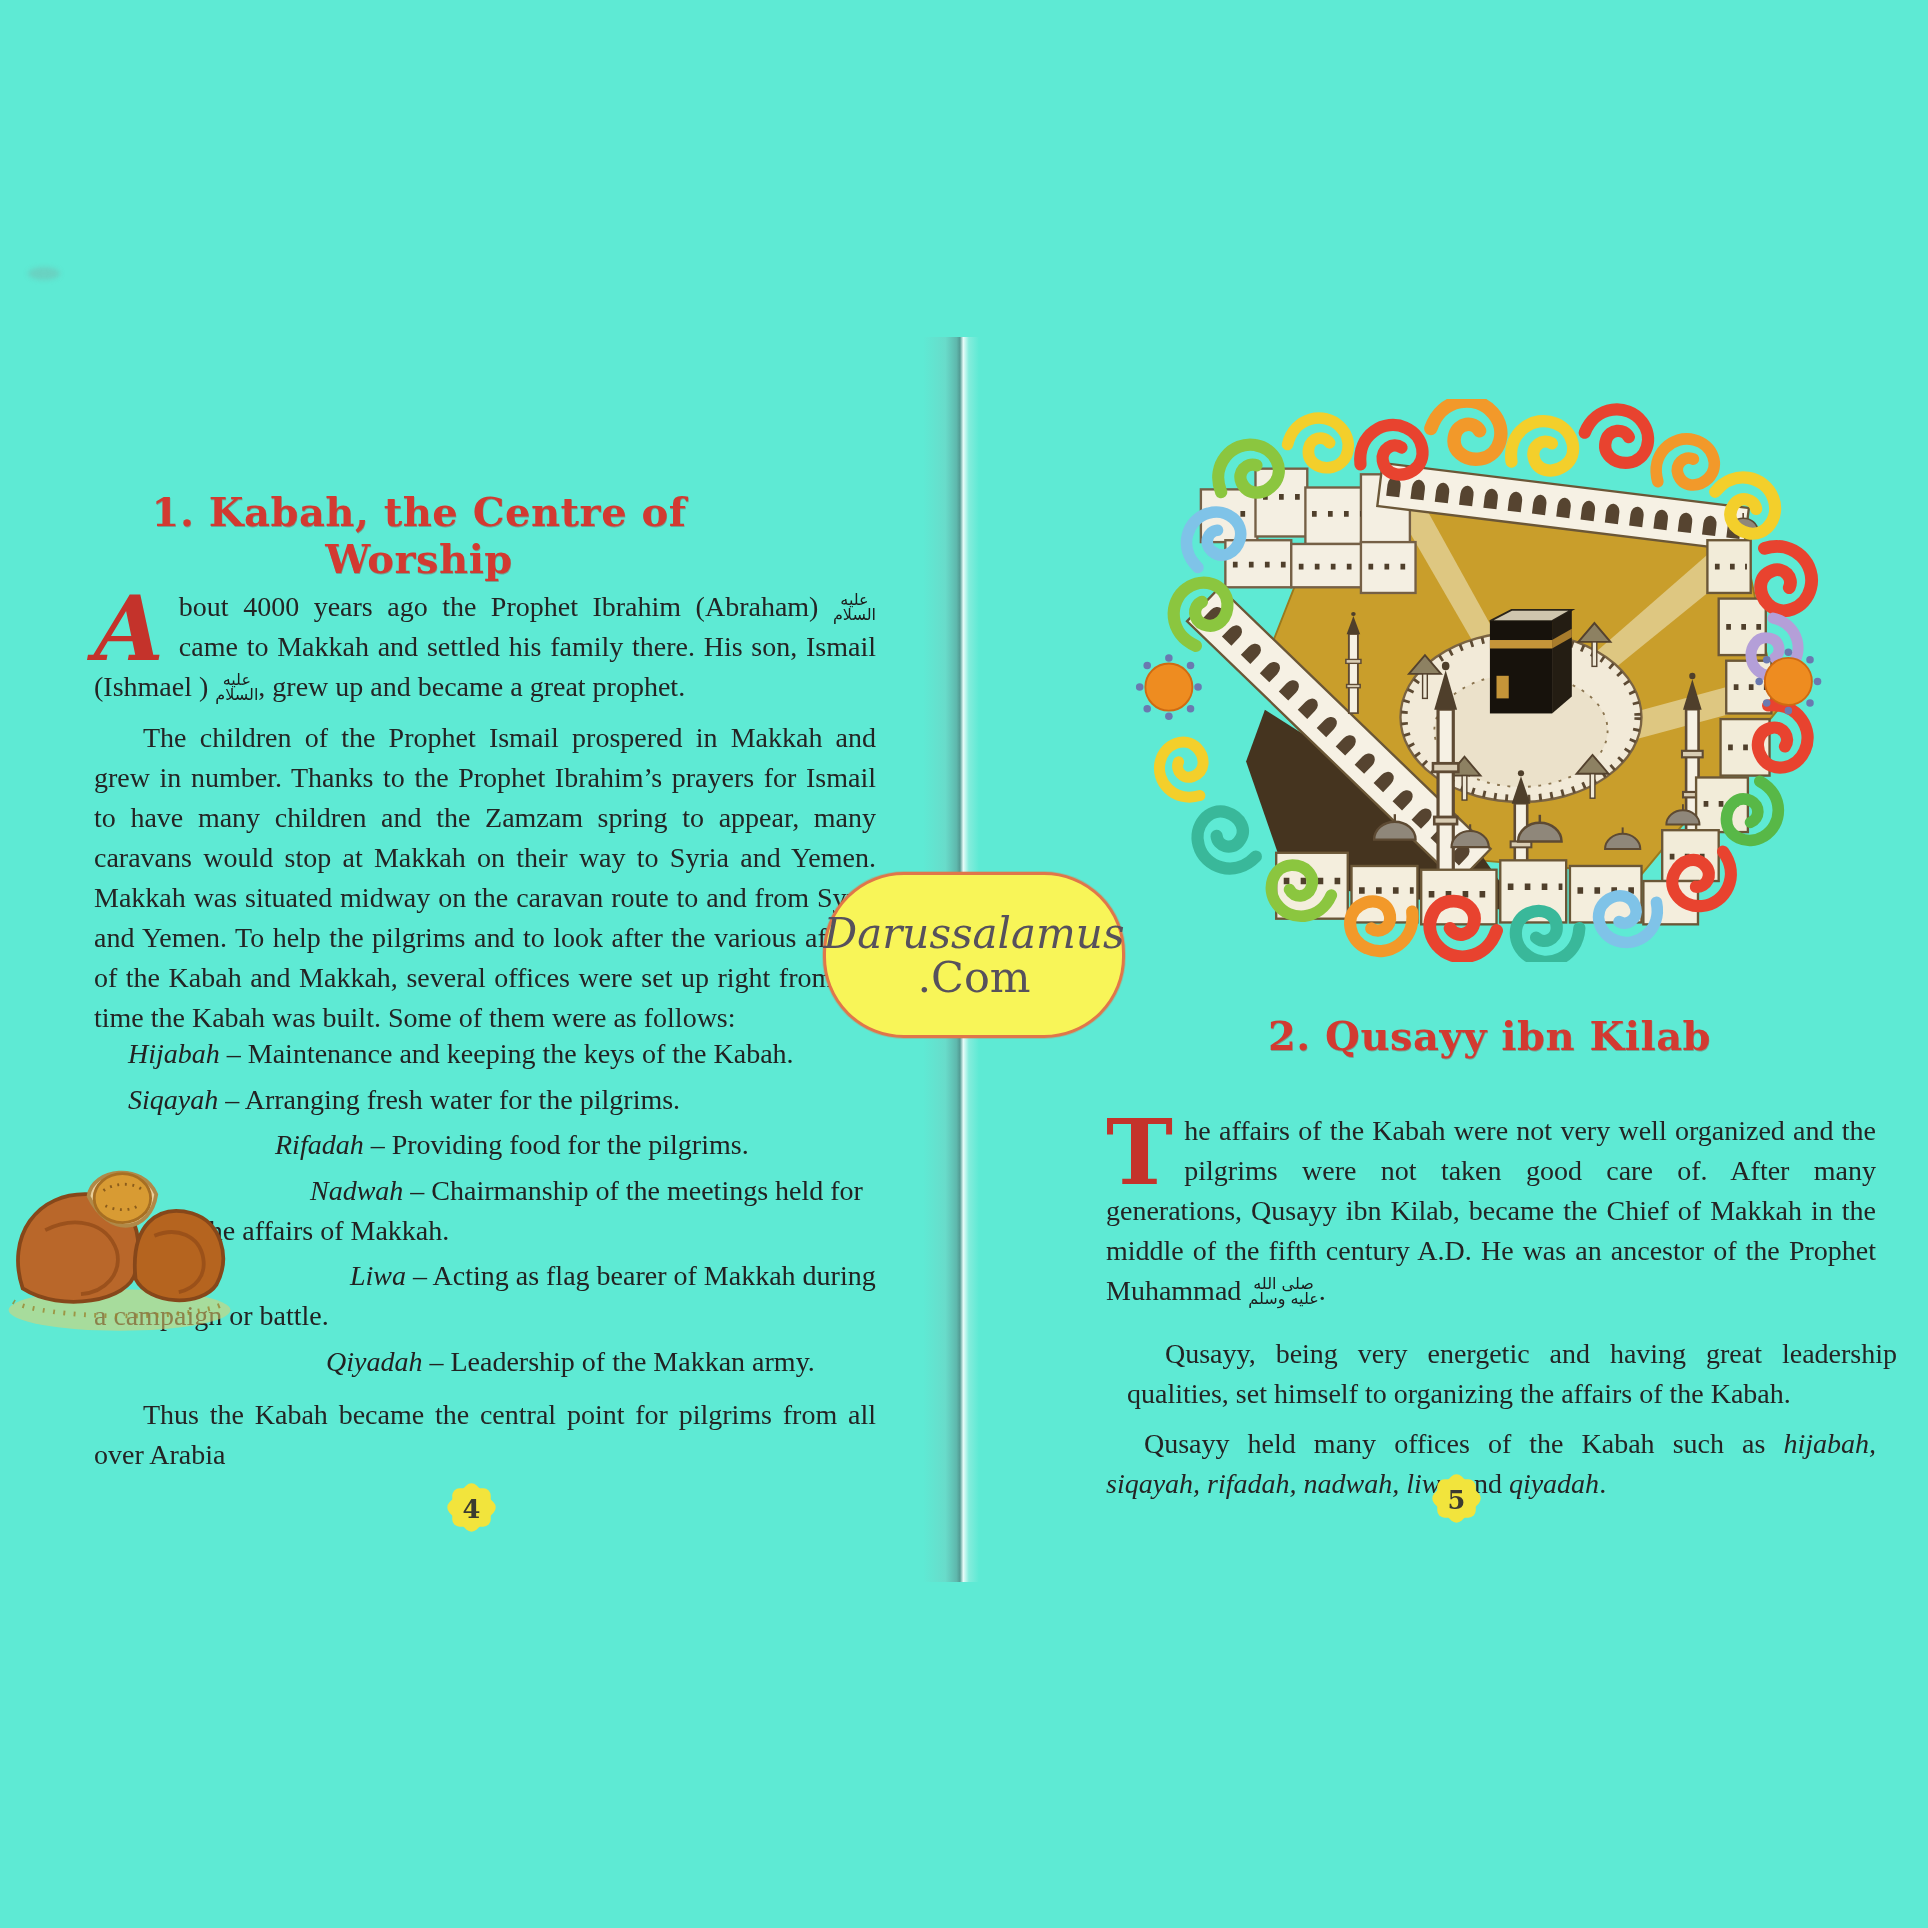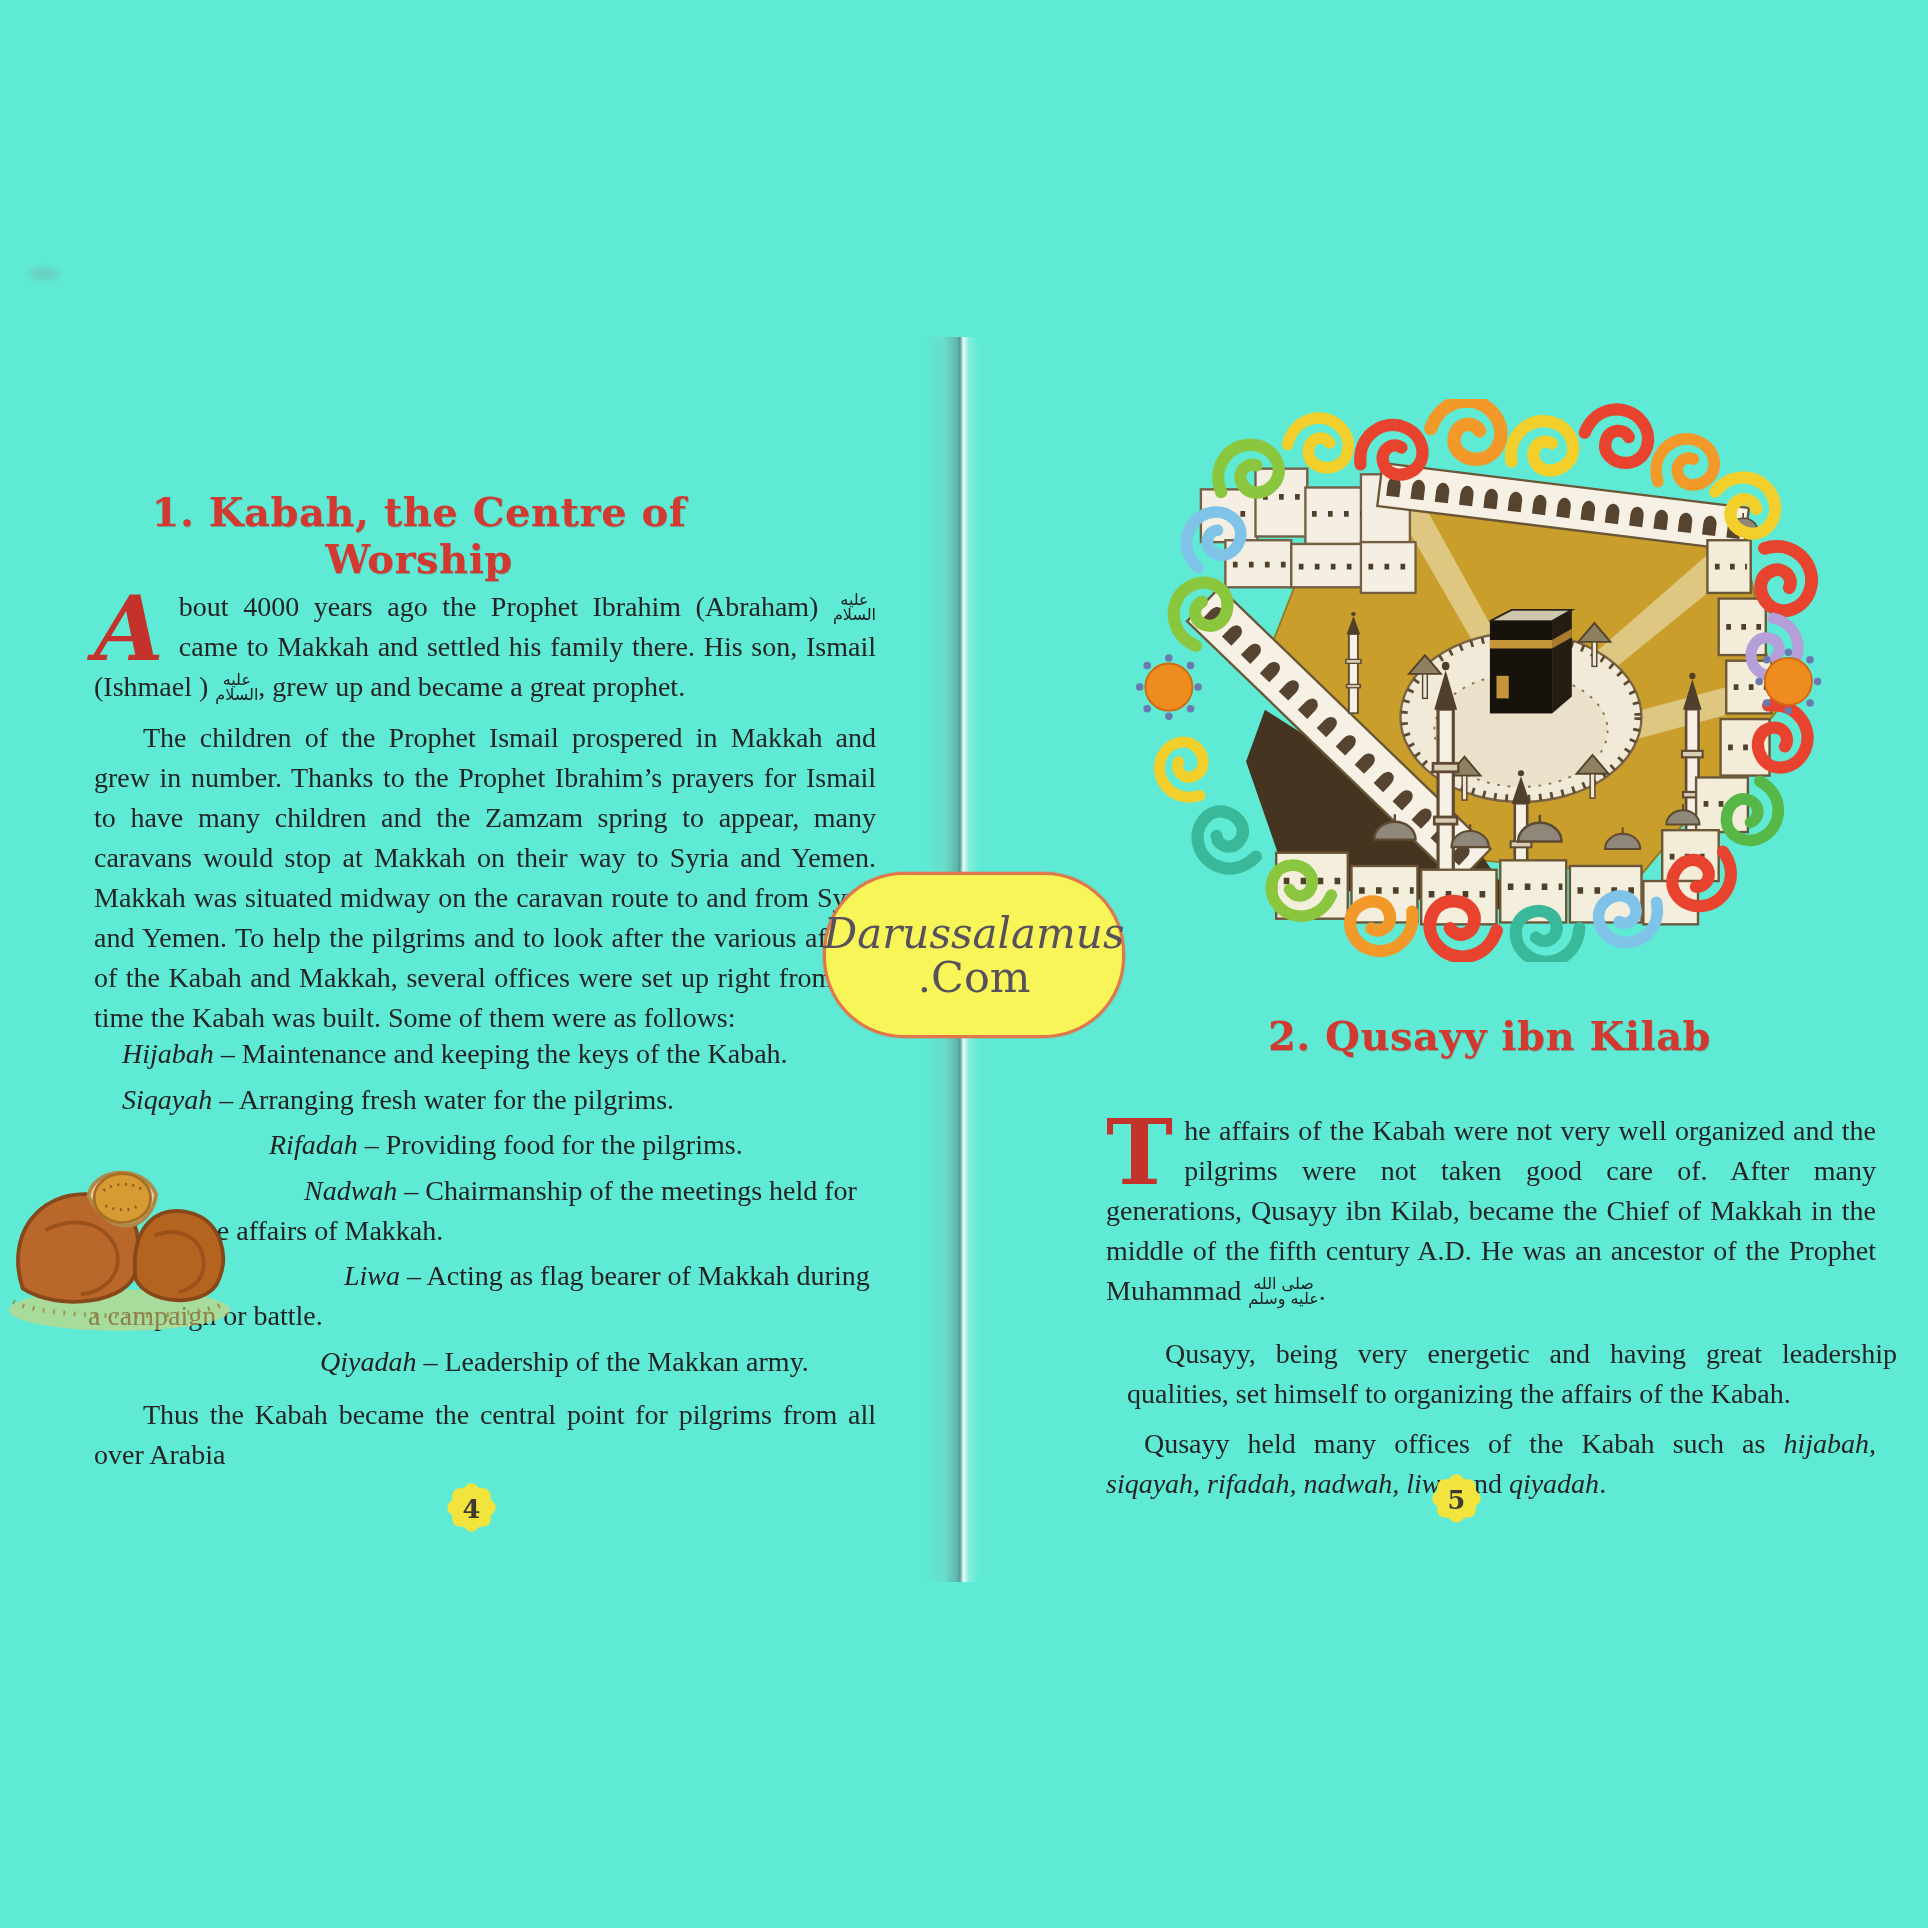--- a/index.html
+++ b/index.html
@@ -26,21 +26,21 @@
   .dropcap.ital{font-style:italic;margin-right:15px;}
   .hon{display:inline-block;vertical-align:-3.8px;line-height:0.95;text-align:center;
        font-family:"DejaVu Sans",sans-serif;font-size:16px;color:#1c1c1c;}
   .hon span{display:block;}
   i.term{font-style:italic;}
 
   
   .lp-title{left:94px;top:461px;width:650px;}
   .lp-p1{left:94px;top:559px;width:782px;}
   .lp-p2{left:94px;top:690px;width:782px;}
-  .lp-list{position:absolute;left:88px;top:1034px;width:783px;font-size:28px;line-height:40px;}
+  .lp-list{position:absolute;left:94px;top:1034px;width:783px;font-size:28px;line-height:40px;}
   .office{margin-bottom:5.6px;}
   .o1{padding-left:34px;}
   .o2{padding-left:34px;}
   .o3{padding-left:181px;}
   .o4{padding-left:107px;text-indent:109px;}
   .o5{padding-left:232px;}
   .o6{padding-left:0;text-indent:256px;}
   .lp-p3{left:94px;top:1367px;width:782px;}
   .badge{position:absolute;width:55px;height:55px;}
   .badge-4{left:444px;top:1480px;}

